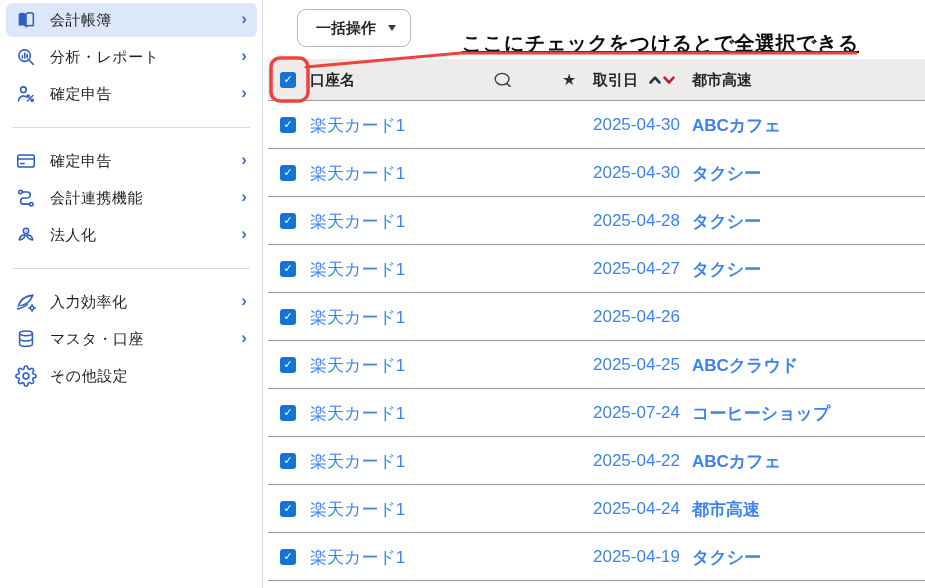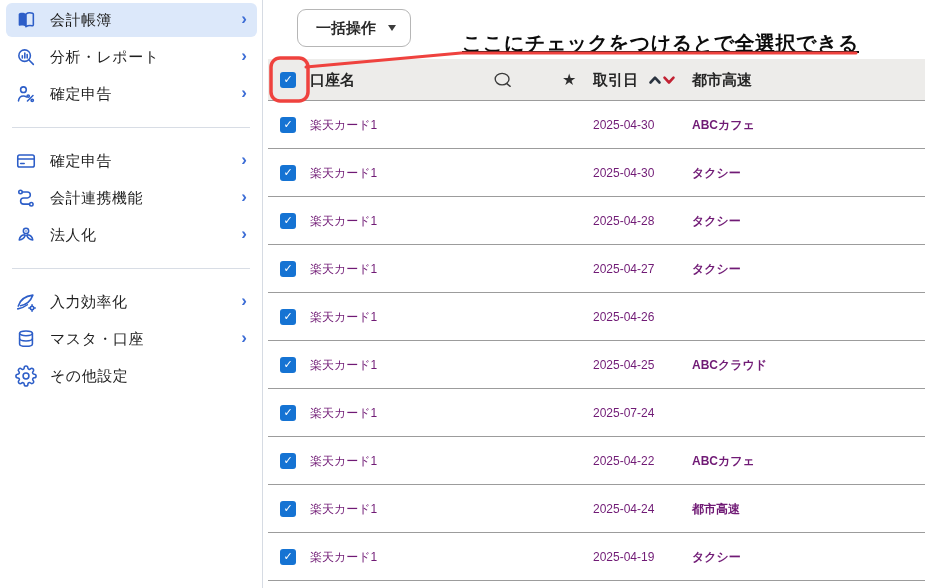--- a/index.html
+++ b/index.html
@@ -34,21 +34,21 @@
   .trow{position:relative;height:47px;border-bottom:1px solid #9c9c9c;background:#fff;}
   .pcell{position:absolute;top:50%;transform:translateY(-50%);}
   .cb{left:12px;width:16px;height:16px;background:#1573d3;border-radius:3px;color:#fff;display:flex;align-items:center;justify-content:center;cursor:pointer;}
   .cb span{font-size:11px;font-weight:bold;line-height:1;}
   .col-account{left:42px;}
   .col-comment{left:225px;display:flex;}
   .col-star{left:294px;font-size:16px;color:#2f2f2f;line-height:1;}
   .col-date{left:325px;display:flex;align-items:center;gap:6px;}
   .col-desc{left:424px;font-weight:bold;}
   .hlabel{font-size:15px;font-weight:bold;color:#262626;white-space:nowrap;}
-  .cell{font-size:12px;color:#701a75;white-space:nowrap;}
+  .cell{font-size:17px;color:#3b82f6;white-space:nowrap;}
   .sort-arrows{display:flex;align-items:center;margin-left:4px;}
   .sort-arrows svg{display:block;}
 
   
   .callout{position:absolute;left:0;top:0;pointer-events:none;}
 </style>
 </head>
 <body>
 
 <div class="screen">
@@ -268,20 +268,21 @@
           <span class="pcell col-date cell">2025-04-25</span>
           <span class="pcell col-desc cell">ABCクラウド</span>
         </div>
 
         <div class="trow">
           <span class="pcell cb">
               <span>✓</span>
             </span>
           <span class="pcell col-account cell">楽天カード1</span>
           <span class="pcell col-date cell">2025-07-24</span>
+          <span class="pcell col-desc cell">コーヒーショップ</span>
         </div>
 
         <div class="trow">
           <span class="pcell cb">
               <span>✓</span>
             </span>
           <span class="pcell col-account cell">楽天カード1</span>
           <span class="pcell col-date cell">2025-04-22</span>
           <span class="pcell col-desc cell">ABCカフェ</span>
         </div>

